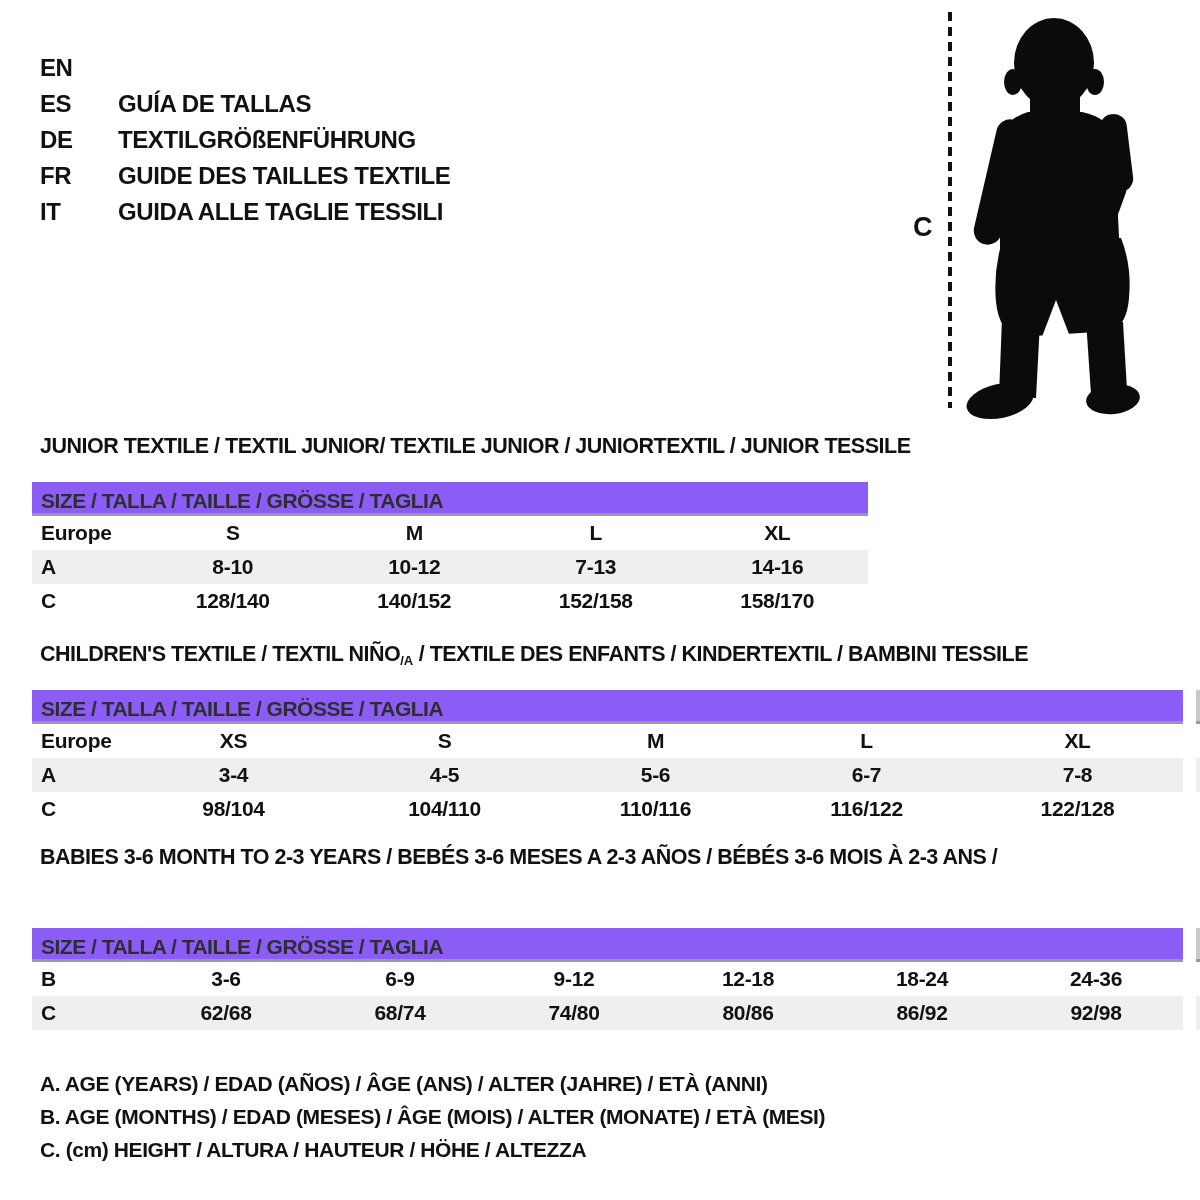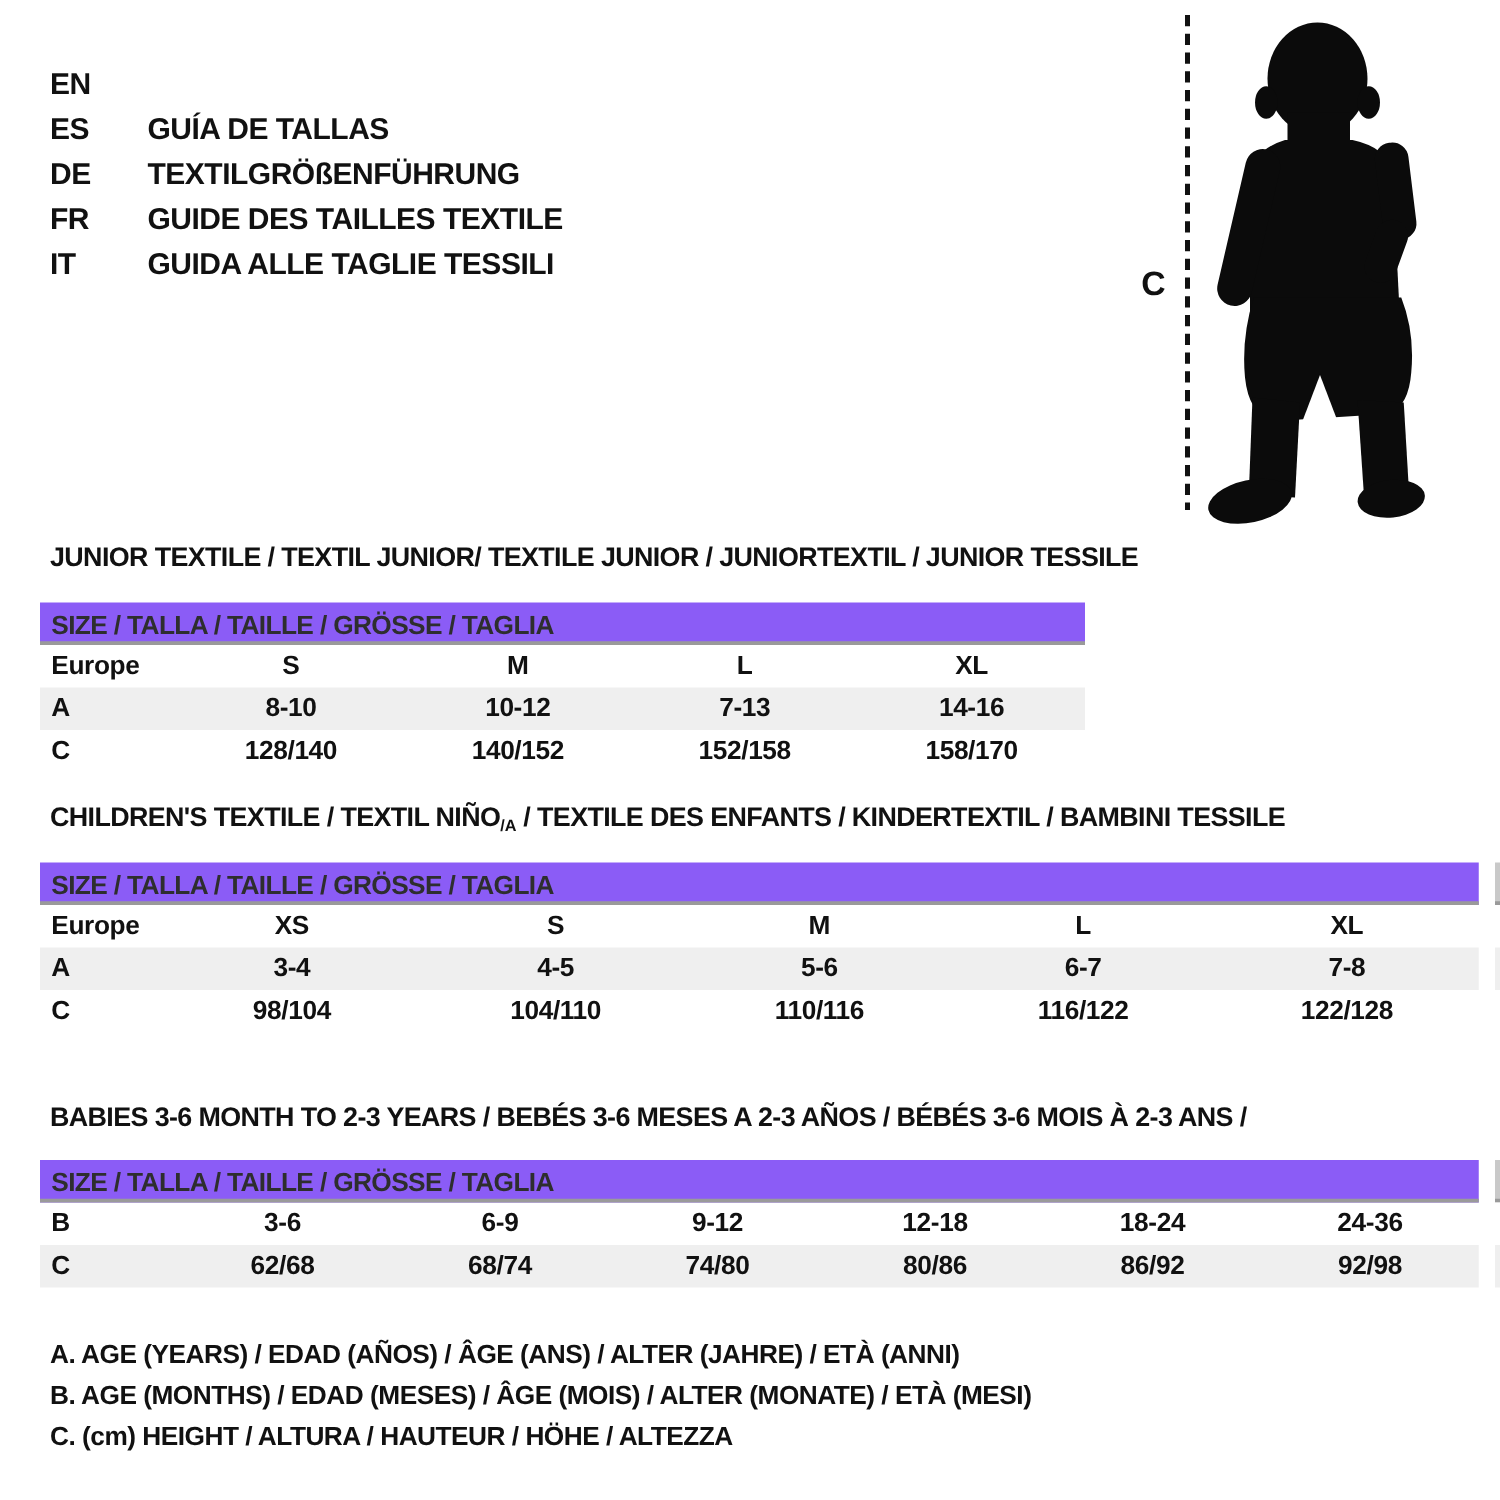--- a/index.html
+++ b/index.html
@@ -19,21 +19,21 @@
   
   .figure{left:900px;top:0px;width:300px;height:430px;}
   .figure svg{display:block;}
   .height-label{left:913px;top:212px;font-size:27px;letter-spacing:-0.5px;}
 
   
   .sec-title{font-size:21.5px;letter-spacing:-0.5px;white-space:nowrap;}
   .sec-title .sub{font-size:13px;vertical-align:-4px;letter-spacing:0;}
   .title-junior{left:40px;top:434px;}
   .title-children{left:40px;top:642px;}
-  .title-babies{left:40px;top:840px;line-height:35px;margin-top:37px;}
+  .title-babies{left:40px;top:840px;line-height:35px;}
 
   
   .stable{position:absolute;left:32px;}
   .tbl-junior{top:482px;width:836px;}
   .tbl-children{top:690px;width:1151px;}
   .tbl-babies{top:928px;width:1151px;}
   .t-head{
     height:34px;box-sizing:border-box;background:#8b5cf6;
     border-bottom:3px solid #9a9a9a;display:flex;align-items:flex-end;
     padding-left:9px;font-size:21px;color:#2e2e2e;letter-spacing:-0.5px;

